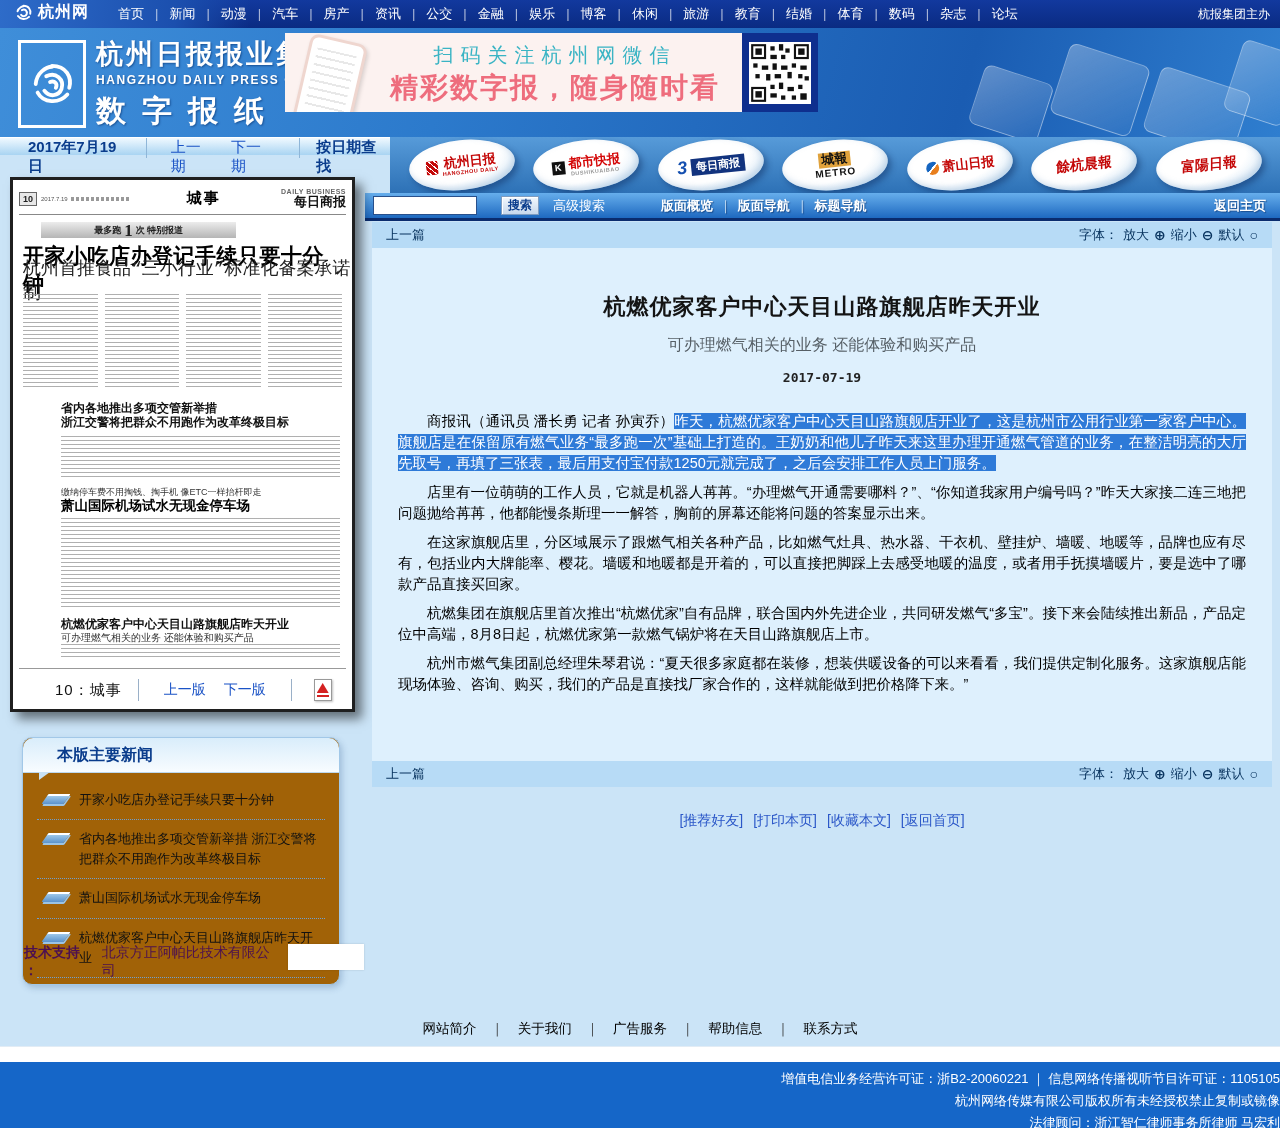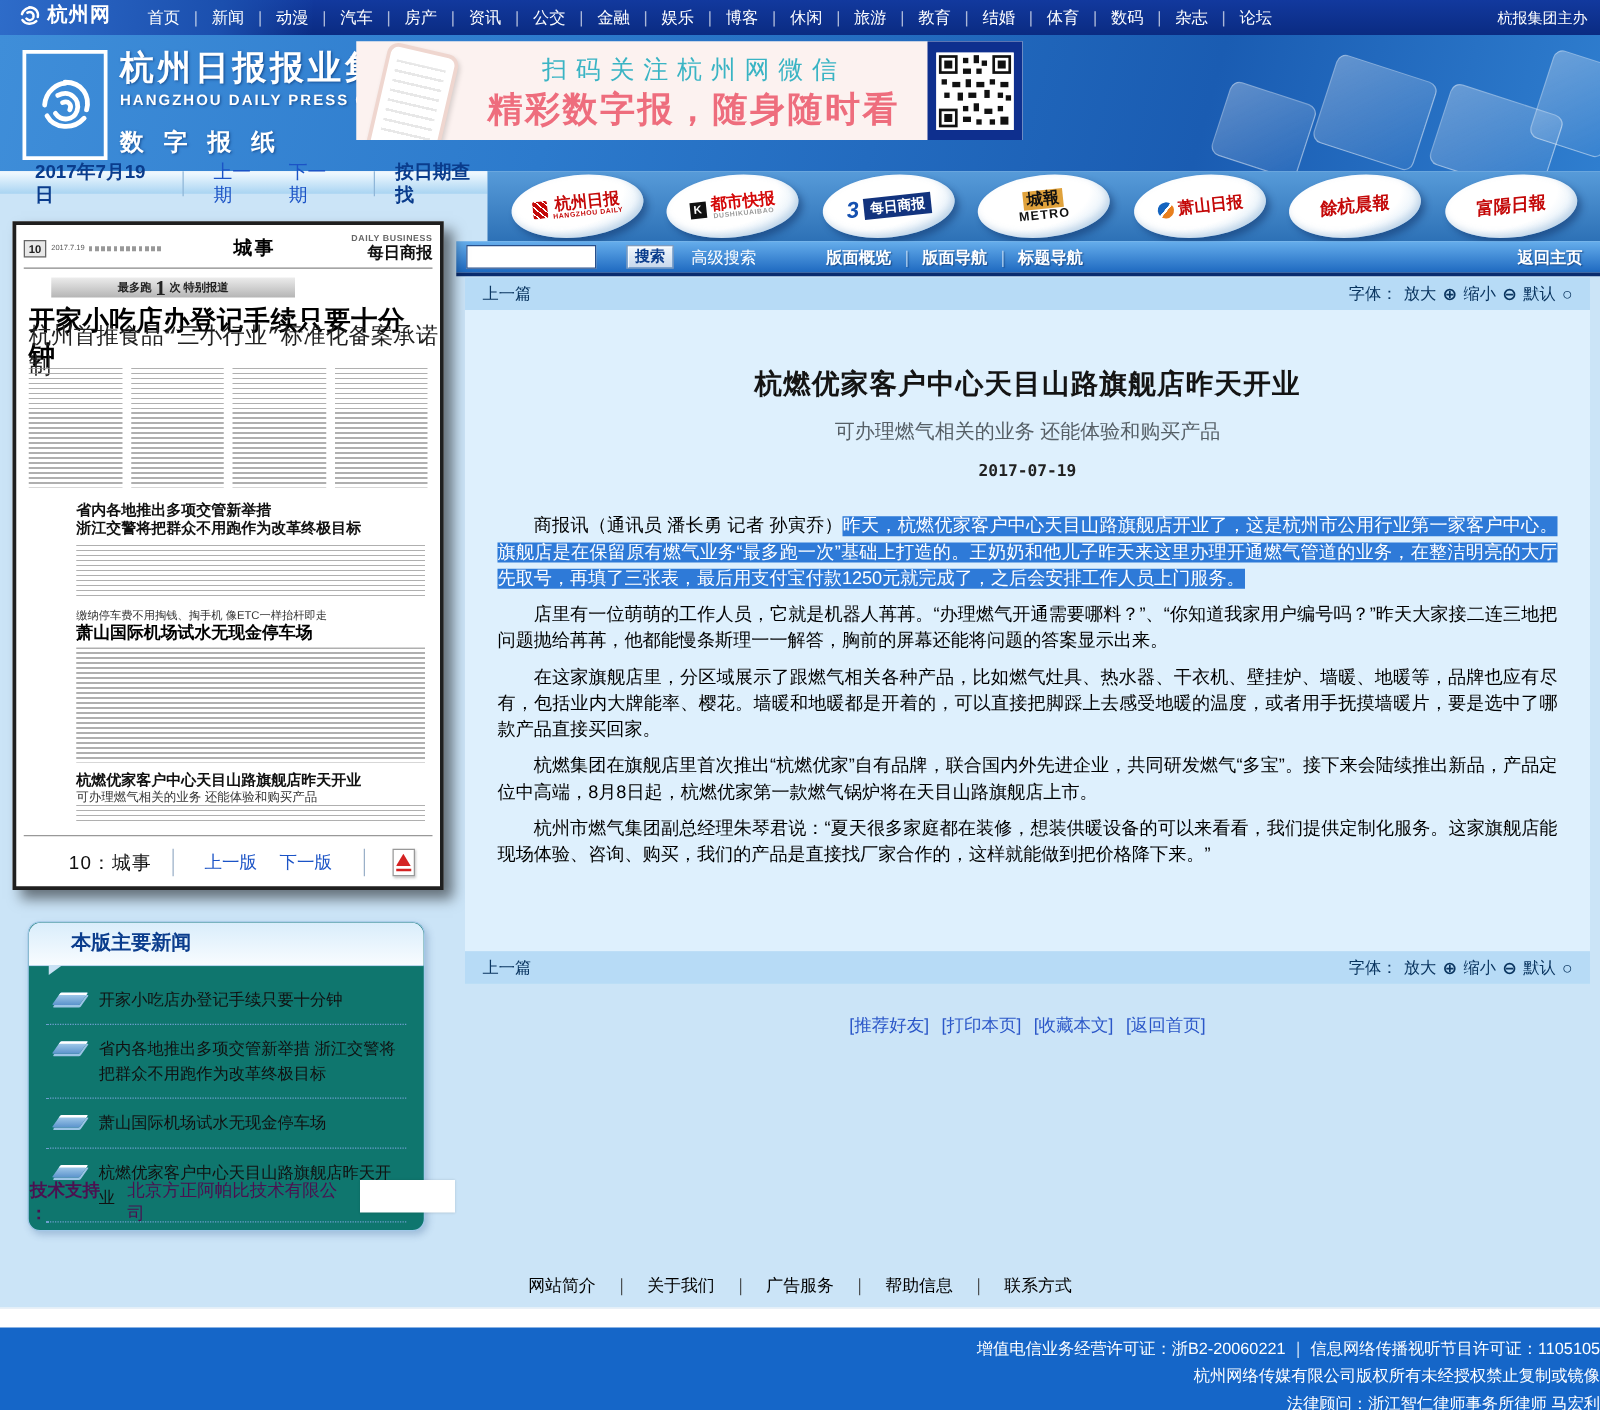--- a/index.html
+++ b/index.html
@@ -21,39 +21,39 @@
   
   #header{left:0;top:28px;width:1280px;height:109px;
       background:linear-gradient(105deg,#3f8ed9 0%,#2c7acc 35%,#1a5cb2 75%,#2f7ecf 100%);overflow:hidden;}
   .key{position:absolute;border-radius:8px;border:1px solid rgba(255,255,255,.35);
       background:linear-gradient(135deg,rgba(255,255,255,.30),rgba(255,255,255,.04));transform:rotate(18deg);}
   #hd-logobox{position:absolute;left:18px;top:12px;width:62px;height:82px;border:3px solid #fff;
       display:flex;align-items:center;justify-content:center;}
   #hd-text{position:absolute;left:96px;top:8px;color:#fff;text-shadow:1px 1px 2px rgba(0,40,100,.55);}
   #hd-cn{font-size:27px;font-weight:bold;letter-spacing:3px;font-family:"Liberation Serif","DejaVu Serif",serif;}
   #hd-en{font-size:12px;font-weight:bold;letter-spacing:1.6px;margin-top:1px;}
-  #hd-digital{font-size:19px;font-weight:bold;letter-spacing:16px;margin-top:14px;}
+  #hd-digital{font-size:30px;font-weight:bold;letter-spacing:16px;margin-top:4px;}
 
   
   #banner{position:absolute;left:285px;top:5px;width:533px;height:79px;background:#fcf2f0;overflow:hidden;cursor:pointer;}
   .phone{position:absolute;left:16px;top:5px;width:52px;height:84px;background:#fff;border:3px solid #efd6cf;
       border-radius:9px;transform:rotate(13deg);box-shadow:2px 2px 4px rgba(0,0,0,.15);}
   .phone::after{content:"";position:absolute;left:6px;top:10px;right:6px;bottom:12px;
       background:repeating-linear-gradient(180deg,#e8e8e8 0 2px,transparent 2px 8px);}
   #bn-l1{position:absolute;left:100px;top:9px;width:340px;text-align:center;color:#3ab4c4;
       font-size:20px;letter-spacing:7px;}
   #bn-l2{position:absolute;left:88px;top:36px;width:364px;text-align:center;color:#ee6d7d;
       font-size:28px;font-weight:bold;letter-spacing:2px;}
   #qr-panel{position:absolute;right:0;top:0;width:76px;height:79px;background:#0e2f8e;
       display:flex;align-items:center;justify-content:center;}
   #qr-panel svg{background:#fff;}
 
   
   #datebar{left:0;top:137px;width:390px;height:18px;background:linear-gradient(180deg,#f0f9ff,#a9d4f2);
-      border-top:1px solid #fff;display:flex;align-items:center;box-sizing:border-box;}
+      border-top:1px solid #fff;display:flex;box-sizing:border-box;}
   .db-date{margin-left:28px;font-size:15px;font-weight:bold;color:#0a3c8c;}
   .db-sep{width:1px;height:20px;background:#8fb6d8;margin:0 16px;}
   .db-link{color:#1b53c6;font-size:15px;margin:0 8px;cursor:pointer;}
   .db-bydate{font-size:15px;font-weight:bold;color:#0a3c8c;cursor:pointer;}
 
   
   #logoband{left:390px;top:137px;width:890px;height:56px;background:linear-gradient(180deg,#579bd9,#2d71b6);
       display:flex;align-items:center;justify-content:space-evenly;}
   .paper{width:106px;height:50px;border-radius:50%;transform:rotate(-6deg);cursor:pointer;
       background:radial-gradient(ellipse at 35% 30%,#ffffff 55%,#ddecf8 82%,#c2d9ee 100%);
@@ -127,21 +127,21 @@
   .np-pagelabel{margin-left:42px;font-size:15px;color:#111;letter-spacing:1px;}
   .vsep{width:1px;height:22px;background:#9ab0c8;margin:0 16px;}
   .np-nav{color:#1b53c6;font-size:14px;margin:0 9px;cursor:pointer;}
   .pdf{width:16px;height:20px;background:#fff;border:1px solid #999;position:relative;margin-left:6px;
       box-shadow:1px 1px 2px rgba(0,0,0,.25);cursor:pointer;}
   .pdf::before{content:"";position:absolute;left:2px;top:3px;right:2px;height:10px;background:#d42222;
       clip-path:polygon(50% 0,100% 100%,0 100%);}
   .pdf::after{content:"";position:absolute;left:2px;bottom:3px;right:2px;height:2px;background:#d42222;}
 
   
-  #newsbox{left:22px;top:737px;width:316px;background:#0f766e;border:1px solid #a2c8e8;border-radius:10px;
+  #newsbox{left:22px;top:737px;width:316px;background:#a16207;border:1px solid #a2c8e8;border-radius:10px;
       box-shadow:2px 3px 6px rgba(60,100,150,.3);}
   #newsbox-head{height:34px;border-bottom:1px solid #bcd8ee;border-radius:10px 10px 0 0;
       background:linear-gradient(180deg,#d9edfb,#f8fcff);line-height:34px;padding-left:34px;
       color:#0a3c8c;font-weight:bold;font-size:16px;position:relative;}
   #newsbox-head::after{content:"";position:absolute;left:16px;top:34px;border-top:8px solid #c8e1f4;
       border-right:11px solid transparent;}
   #newsbox-items{padding:8px 14px 6px 14px;}
   .news-item{position:relative;padding:9px 0 9px 42px;border-bottom:1px dotted #6f9fd0;
       font-size:13px;color:#111;line-height:1.55;cursor:pointer;}
   .ni-icon{position:absolute;left:8px;top:13px;width:22px;height:10px;transform:skewX(-35deg);

